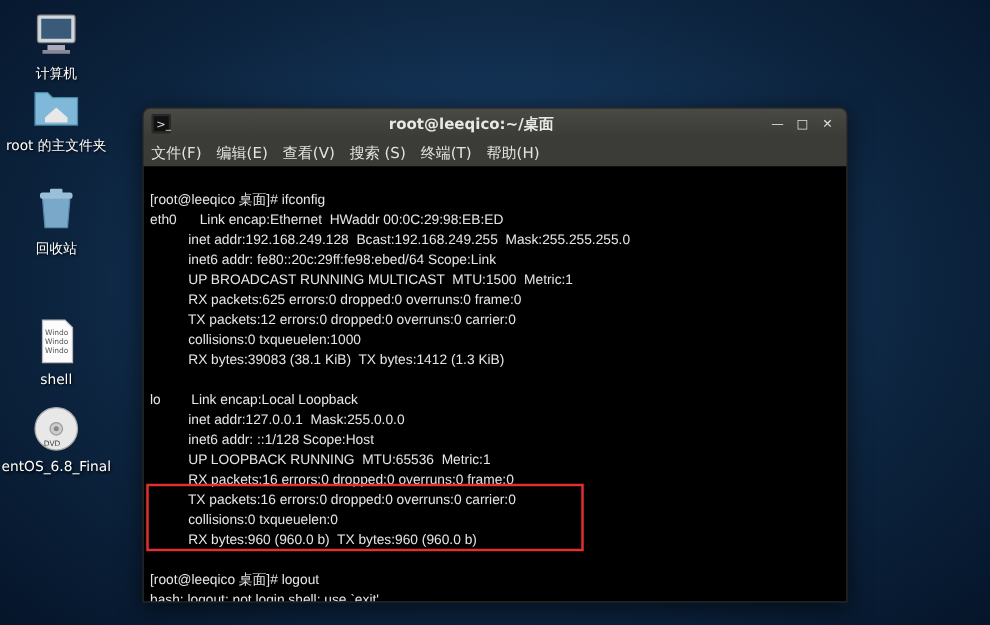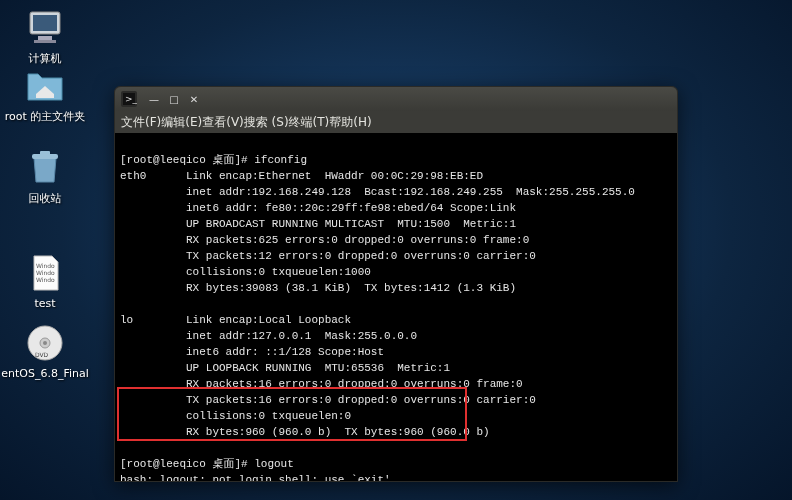--- a/index.html
+++ b/index.html
@@ -28,27 +28,27 @@
     height: 24px; background: linear-gradient(#4a4a45, #3a3a36);
     border-radius: 6px 6px 0 0;
     display: flex; align-items: center; padding: 0 6px;
     color: #e8e8e4; font-size: 12px;
   }
   .titlebar .t-icon { width: 16px; height: 16px; margin-right: 6px; }
   .titlebar .t-title { flex: 1; text-align: center; font-weight: bold; }
   .titlebar .wbtn { width: 18px; height: 16px; margin-left: 2px; display: flex; align-items: center; justify-content: center; color: #ddd; cursor: pointer; font-size: 10px; }
   .menubar {
     height: 22px; background: #3b3b37;
-    display: flex; align-items: center; padding: 0 6px; gap: 0;
+    display: flex; align-items: center; padding: 0 6px; gap: 12px;
     color: #e4e4df; font-size: 12px;
   }
   .menubar span { cursor: pointer; }
   .term-body {
     flex: 1; background: #000; color: #e6e6e6;
-    font-family: Liberation Mono, monospace; font-size: 11px;
+    font-family: Liberation Sans, sans-serif; font-size: 11px;
     line-height: 16px; padding: 3px 5px; overflow: hidden;
     white-space: pre; position: relative;
   }
   .highlight-box {
     position: absolute; border: 2px solid #e03030;
     left: 2px; top: 254px; width: 350px; height: 54px;
     pointer-events: none;
   }
 </style>
 </head>
@@ -89,21 +89,21 @@
 
 <div class="desktop-icon" style="left:10px; top:252px;">
   <div class="ico">
     <svg width="42" height="42" viewBox="0 0 42 42">
         <path d="M10 4 L28 4 L34 10 L34 38 L10 38 Z" fill="#fcfcfc" stroke="#bbb"></path>
         <text x="12" y="16" font-size="6" fill="#555">Windo</text>
         <text x="12" y="23" font-size="6" fill="#555">Windo</text>
         <text x="12" y="30" font-size="6" fill="#555">Windo</text>
       </svg>
   </div>
-  <div class="lbl">test</div>
+  <div class="lbl">shell</div>
 </div>
 
 <div class="desktop-icon" style="left:10px; top:322px;">
   <div class="ico">
     <svg width="42" height="42" viewBox="0 0 42 42">
         <circle cx="21" cy="21" r="17" fill="#e8e8e8" stroke="#aaa"></circle>
         <circle cx="21" cy="21" r="5" fill="#ccc" stroke="#999"></circle>
         <circle cx="21" cy="21" r="2" fill="#888"></circle>
         <text x="11" y="35" font-size="6" fill="#444">DVD</text>
       </svg>
@@ -113,20 +113,21 @@
 
 <div class="terminal-window">
   <div class="titlebar">
     <div class="t-icon">
       <svg width="16" height="16" viewBox="0 0 16 16">
           <rect width="16" height="16" rx="2" fill="#2a2a28"></rect>
           <rect x="2" y="2" width="12" height="12" fill="#111"></rect>
           <text x="4" y="11" font-size="9" fill="#ddd">&gt;_</text>
         </svg>
     </div>
+    <div class="t-title">root@leeqico:~/桌面</div>
     <div class="wbtn">—</div>
     <div class="wbtn">□</div>
     <div class="wbtn">✕</div>
   </div>
   <div class="menubar">
     <span>文件(F)</span>
     <span>编辑(E)</span>
     <span>查看(V)</span>
     <span>搜索 (S)</span>
     <span>终端(T)</span>

